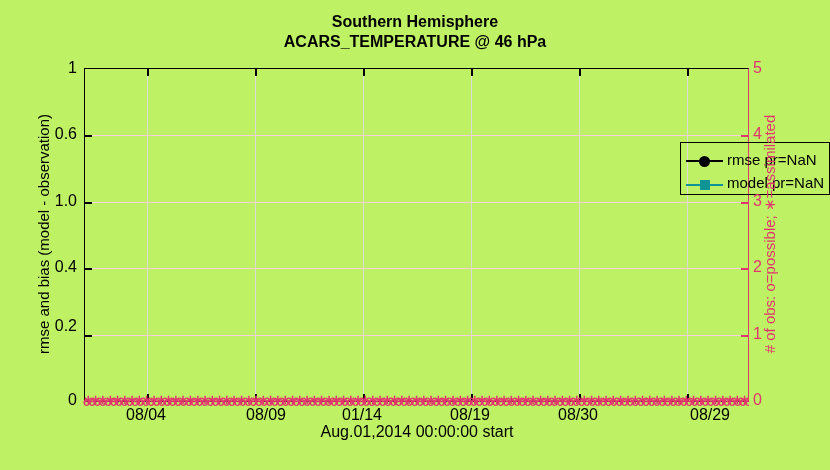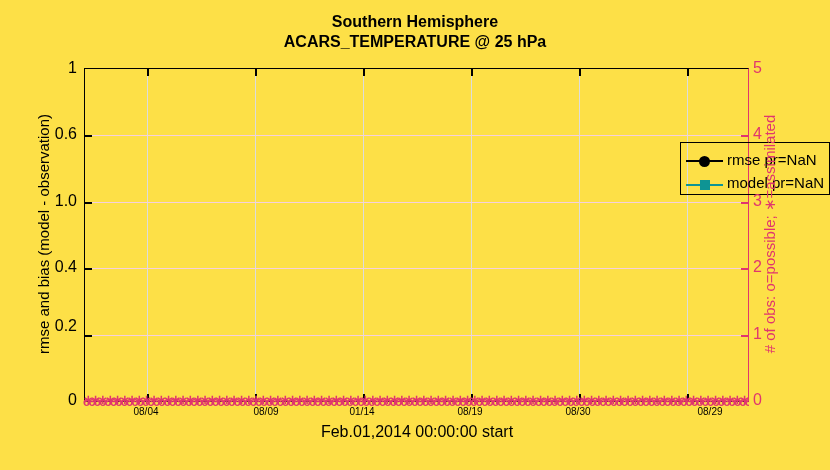--- a/index.html
+++ b/index.html
@@ -1,16 +1,16 @@
 <!DOCTYPE html>
 <html style="--accent-pink: #e0366e; --grid-pink: #f5d0de; --grid-gray: #dcdcdc; --teal: #0e9494; --black: #000000;"><head>
 <meta charset="utf-8">
 <style>
   html,body{margin:0;padding:0;background:#fff;}
-  .fig{position:relative;width:830px;height:470px;background:#fde047;
+  .fig{position:relative;width:830px;height:470px;background:#bef264;
        font-family:"Liberation Sans","DejaVu Sans",sans-serif;color:#000;overflow:hidden;}
 
   
   .title{position:absolute;left:415px;transform:translateX(-50%);white-space:nowrap;
          font-weight:bold;font-size:16px;}
   .title.l1{top:13px;} .title.l2{top:33px;}
 
   
   .plot{position:absolute;left:84px;top:68px;width:663px;height:332px;
         border-top:1.5px solid #000;border-left:1.5px solid #000;border-bottom:1.5px solid #000;
@@ -24,21 +24,21 @@
   .tick.right{right:0;height:1.5px;width:7px;background:var(--accent-pink);}
 
   
   .band{position:absolute;left:-2px;right:-1px;bottom:-8px;height:16px;overflow:hidden;
         color:var(--accent-pink);font-weight:bold;}
   .band-row{position:absolute;left:0;right:0;white-space:nowrap;}
   .band-row.possible{top:3px;font-size:12px;line-height:12px;letter-spacing:-1.95px;}
   .band-row.assimilated{top:0px;font-size:13px;line-height:13px;letter-spacing:-3.6px;}
 
   
-  .xt{position:absolute;top:406px;transform:translateX(-50%);font-size:10px;white-space:nowrap;}
+  .xt{position:absolute;top:406px;transform:translateX(-50%);font-size:16px;white-space:nowrap;}
   .ylt{position:absolute;left:0;width:77px;text-align:right;font-size:16px;line-height:16px;}
   .yrt{position:absolute;left:753px;font-size:16px;line-height:16px;color:var(--accent-pink);}
 
   
   .xlabel{position:absolute;left:417px;top:423px;transform:translateX(-50%);
           font-size:16px;white-space:nowrap;}
   .ylabel-left{position:absolute;left:43px;top:234px;white-space:nowrap;font-size:15px;
                transform:translate(-50%,-50%) rotate(-90deg);}
   .ylabel-right{position:absolute;left:770px;top:234px;white-space:nowrap;font-size:15px;
                 color:var(--accent-pink);transform:translate(-50%,-50%) rotate(-90deg);}
@@ -58,21 +58,21 @@
   
   .footnote{position:absolute;left:422px;top:449px;transform:translateX(-50%);
             font-size:9.5px;color:#1a1a1a;white-space:nowrap;}
 </style>
 </head>
 <body>
 
 <div class="fig">
 
   <div class="title l1">Southern Hemisphere</div>
-  <div class="title l2">ACARS_TEMPERATURE @ 25 hPa</div>
+  <div class="title l2">ACARS_TEMPERATURE @ 46 hPa</div>
 
   <div class="plot">
 
     <i class="vgrid" style="left:62px"></i>
     <i class="vgrid" style="left:170px"></i>
     <i class="vgrid" style="left:278px"></i>
     <i class="vgrid" style="left:386px"></i>
     <i class="vgrid" style="left:494px"></i>
     <i class="vgrid" style="left:602px"></i>
     <i class="hgrid" style="top:66px"></i>
@@ -140,16 +140,16 @@
 
   <div class="yrt" style="top:60px">5</div>
   <div class="yrt" style="top:126px">4</div>
   <div class="yrt" style="top:193px">3</div>
   <div class="yrt" style="top:259px">2</div>
   <div class="yrt" style="top:326px">1</div>
   <div class="yrt" style="top:392px">0</div>
 
   <div class="ylabel-left">rmse and bias (model - observation)</div>
   <div class="ylabel-right"># of obs: o=possible; ∗=assimilated</div>
-  <div class="xlabel">Feb.01,2014 00:00:00 start</div>
+  <div class="xlabel">Aug.01,2014 00:00:00 start</div>
 
 
 </div>
 
 </body></html>

